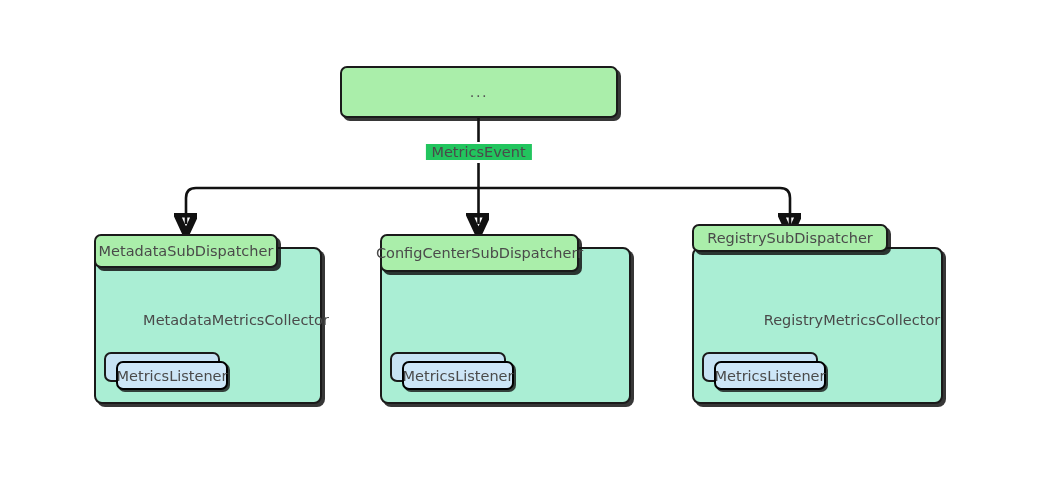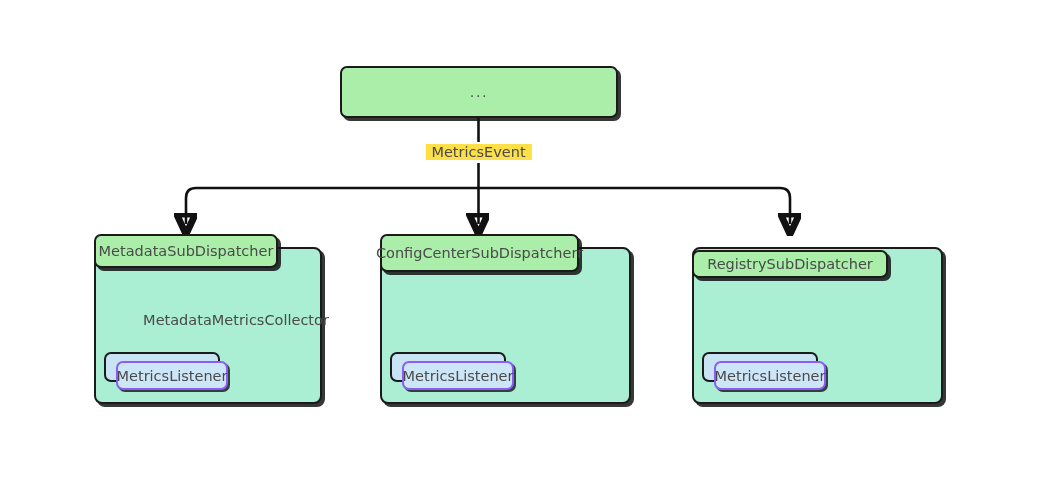--- a/index.html
+++ b/index.html
@@ -75,37 +75,37 @@
     position: absolute;
     box-sizing: border-box;
     background: #c7e3f4;
     border: 2px solid #1a1a1a;
     border-radius: 7px;
   }
   .listener-front {
     position: absolute;
     box-sizing: border-box;
     background: #cde6f7;
-    border: 2px solid #8b5cf6;
+    border: 2px solid #000000;
     border-radius: 7px;
     box-shadow: 2px 2px 0 rgba(20,20,20,0.8);
     display: flex;
     align-items: center;
     justify-content: center;
     color: #4a4a4a;
     font-size: 14.5px;
     white-space: nowrap;
   }
 
   
   .edge-label {
     position: absolute;
     font-size: 14.5px;
     color: #4a4a4a;
-    background: #fde047;
+    background: #22c55e;
     padding: 0 6px;
     white-space: nowrap;
     transform: translateX(-50%);
     z-index: 4;
   }
 
   svg.edges {
     position: absolute;
     left: 0;
     top: 0;
@@ -160,19 +160,20 @@
   </div>
 
   <div class="collector-body" style="left:380px; top:247px; width:251px; height:157px;"></div>
   <div class="node dispatcher" style="left:380px; top:234px; width:199px; height:38px;">ConfigCenterSubDispatcherr</div>
   <div class="listener-stack" style="left:390px; top:352px; width:136px; height:42px;">
     <div class="listener-back" style="left:0px; top:0px; width:116px; height:30px;"></div>
     <div class="listener-front" style="left:12px; top:9px; width:112px; height:29px;">MetricsListener</div>
   </div>
 
   <div class="collector-body" style="left:692px; top:247px; width:251px; height:157px;"></div>
-  <div class="node dispatcher" style="left:692px; top:250px; width:196px; height:28px;">RegistrySubDispatcher</div>
+  <div class="collector-label" style="left:852px; top:312px;">RegistryMetricsCollector</div>
+  <div class="node dispatcher" style="left:692px; top:224px; width:196px; height:28px;">RegistrySubDispatcher</div>
   <div class="listener-stack" style="left:702px; top:352px; width:136px; height:42px;">
     <div class="listener-back" style="left:0px; top:0px; width:116px; height:30px;"></div>
     <div class="listener-front" style="left:12px; top:9px; width:112px; height:29px;">MetricsListener</div>
   </div>
 
 </div>
 
 </body></html>

